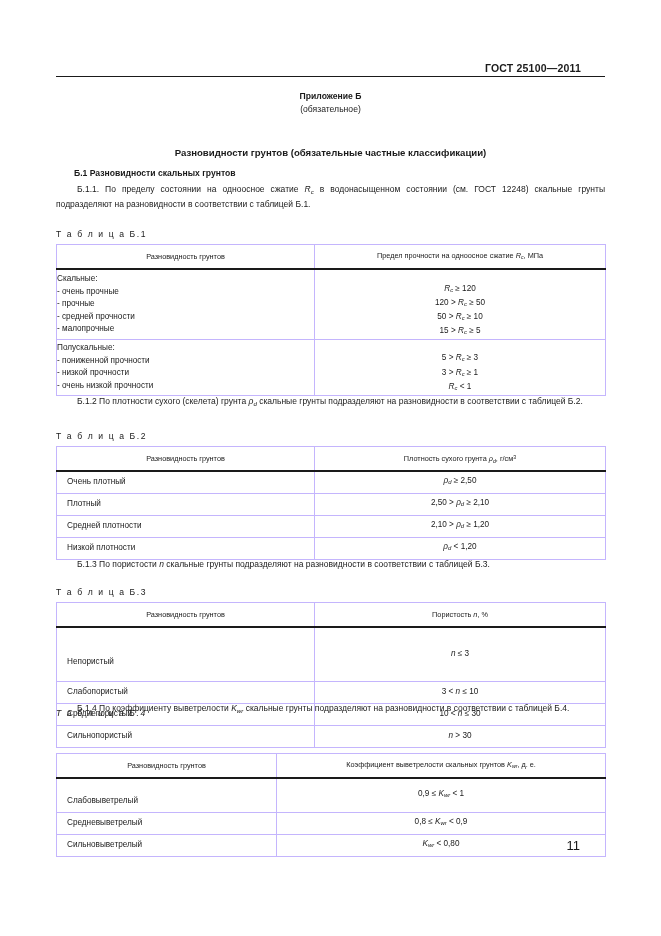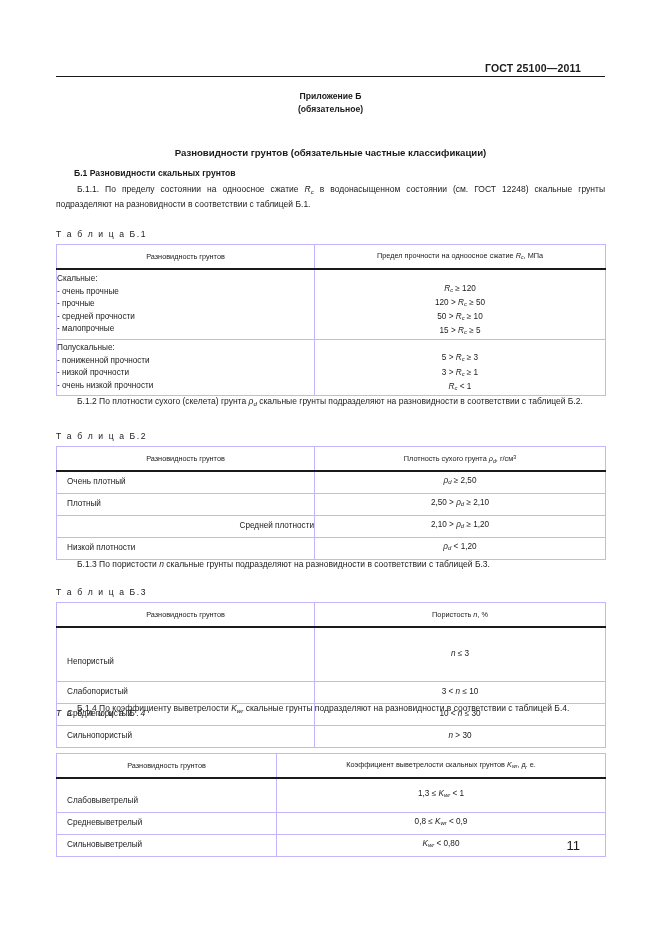--- a/index.html
+++ b/index.html
@@ -45,21 +45,21 @@
   .appendix-block {
     position: absolute;
     left: 0;
     top: 90px;
     width: 661px;
     text-align: center;
     font-size: 8.6px;
     font-weight: bold;
     line-height: 12.5px;
   }
-  .appendix-block .line2 { font-weight: bold; }
+  .appendix-block .line2 { font-weight: normal; }
 
   .section-title {
     position: absolute;
     left: 0;
     top: 147px;
     width: 661px;
     text-align: center;
     font-size: 9.6px;
     font-weight: bold;
   }
@@ -228,21 +228,21 @@
     <tbody>
       <tr>
         <td class="left-cell row-cell" style="padding:0 0 0 10px;">Очень плотный</td>
         <td class="center-cell row-cell" style="padding:0;"><span></span><span class="it">ρ</span><sub>d</sub><span> ≥ 2,50</span></td>
       </tr>
       <tr>
         <td class="left-cell row-cell" style="padding:0 0 0 10px;">Плотный</td>
         <td class="center-cell row-cell" style="padding:0;"><span>2,50 &gt; </span><span class="it">ρ</span><sub>d</sub><span> ≥ 2,10</span></td>
       </tr>
       <tr>
-        <td class="left-cell row-cell" style="padding:0 0 0 10px;text-align:right;">Средней плотности</td>
+        <td class="left-cell row-cell" style="padding:0 0 0 10px;">Средней плотности</td>
         <td class="center-cell row-cell" style="padding:0;"><span>2,10 &gt; </span><span class="it">ρ</span><sub>d</sub><span> ≥ 1,20</span></td>
       </tr>
       <tr>
         <td class="left-cell row-cell" style="padding:0 0 0 10px;">Низкой плотности</td>
         <td class="center-cell row-cell" style="padding:0;"><span></span><span class="it">ρ</span><sub>d</sub><span> &lt; 1,20</span></td>
       </tr>
     </tbody>
   </table>
 
   <div class="para nojust" style="top:558px;">
@@ -295,21 +295,21 @@
       </colgroup>
     <thead>
       <tr>
         <th>Разновидность грунтов</th>
         <th><span>Коэффициент выветрелости скальных грунтов </span><span class="it">K</span><sub>wr</sub><span>, д. е.</span></th>
       </tr>
     </thead>
     <tbody>
       <tr>
         <td class="left-cell row-cell" style="padding:12px 0 0 10px;">Слабовыветрелый</td>
-        <td class="center-cell row-cell" style="padding:0;"><span>1,3 ≤ </span><span class="it">K</span><sub>wr</sub><span> &lt; 1</span></td>
+        <td class="center-cell row-cell" style="padding:0;"><span>0,9 ≤ </span><span class="it">K</span><sub>wr</sub><span> &lt; 1</span></td>
       </tr>
       <tr>
         <td class="left-cell row-cell" style="padding:0 0 0 10px;">Средневыветрелый</td>
         <td class="center-cell row-cell" style="padding:0;"><span>0,8 ≤ </span><span class="it">K</span><sub>wr</sub><span> &lt; 0,9</span></td>
       </tr>
       <tr>
         <td class="left-cell row-cell" style="padding:0 0 0 10px;">Сильновыветрелый</td>
         <td class="center-cell row-cell" style="padding:0;"><span></span><span class="it">K</span><sub>wr</sub><span> &lt; 0,80</span></td>
       </tr>
     </tbody>

